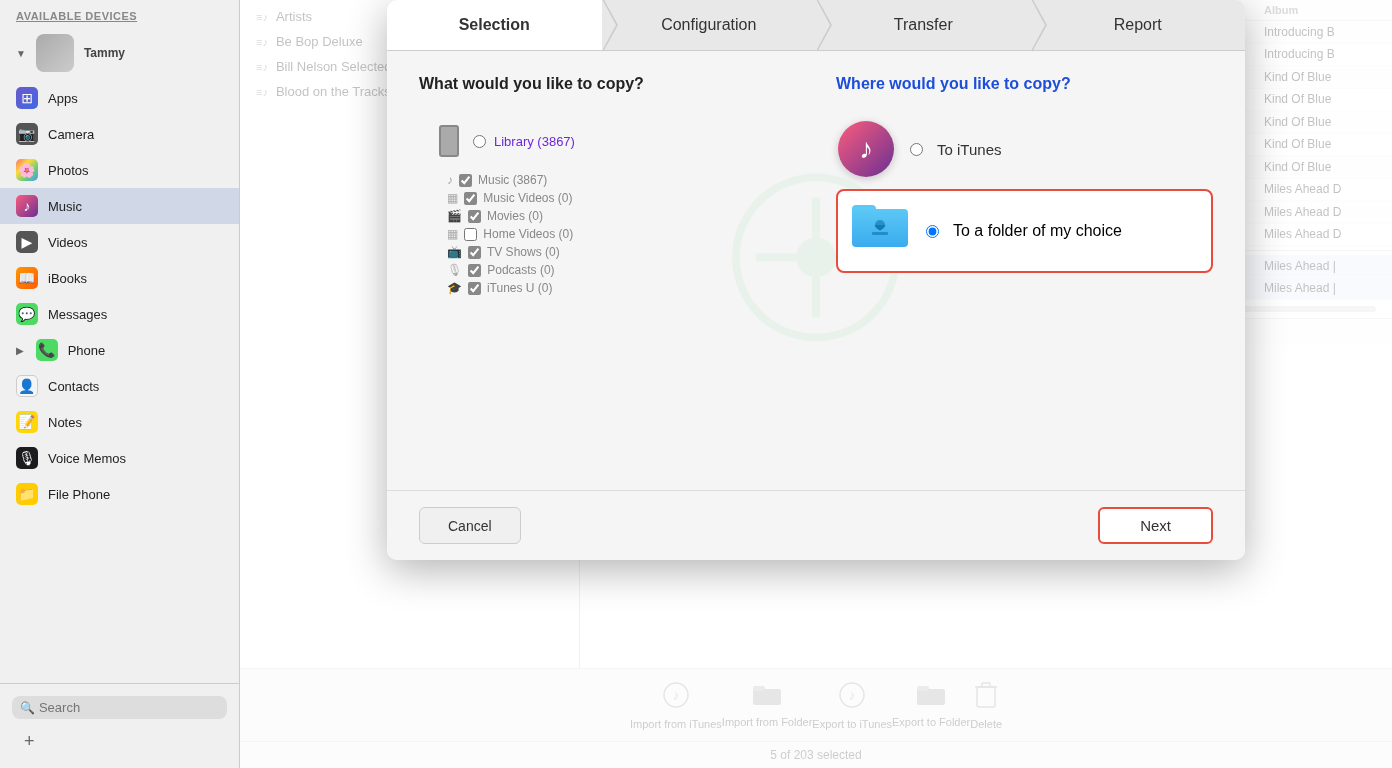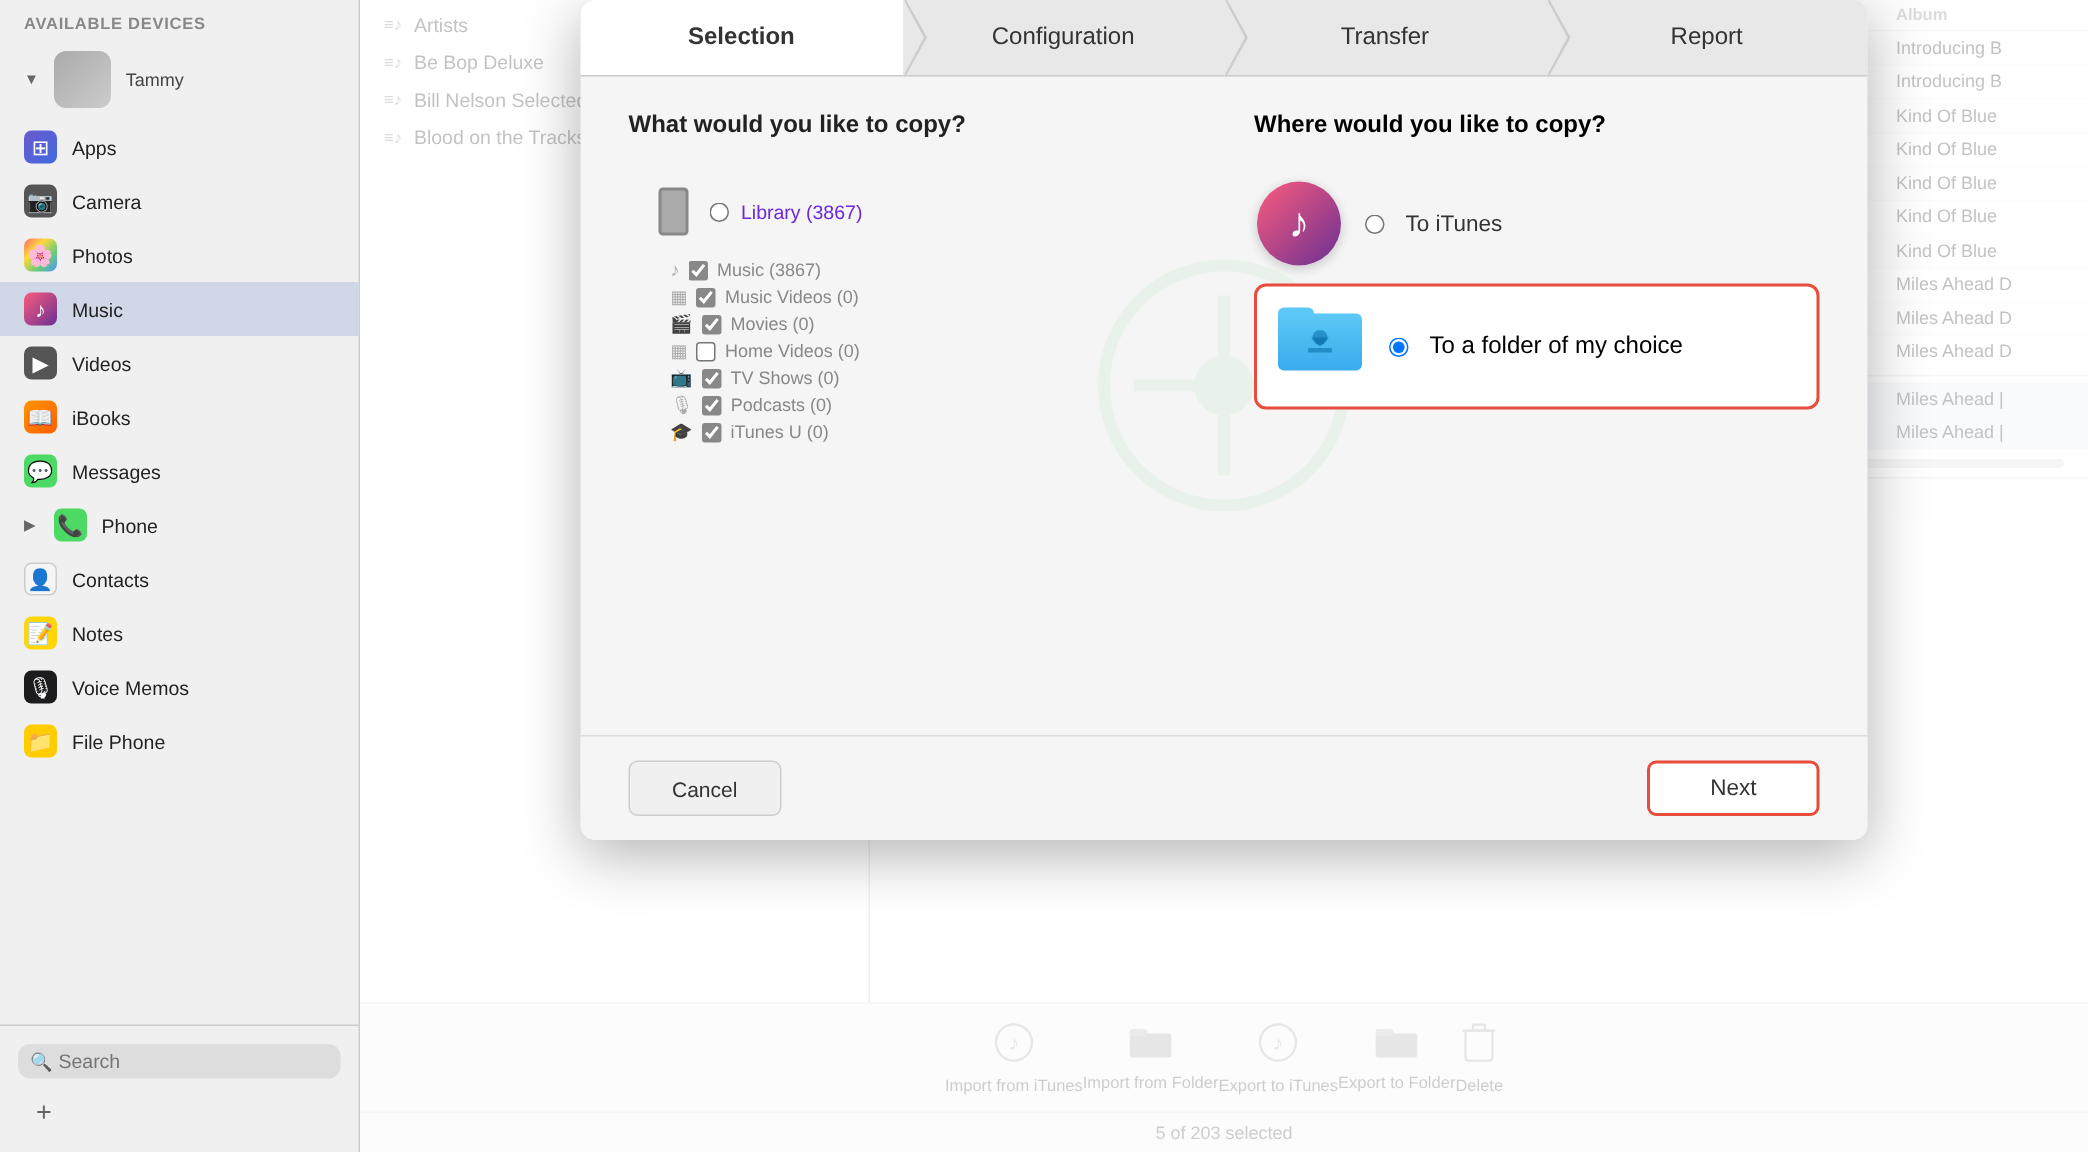--- a/index.html
+++ b/index.html
@@ -1,27 +1,27 @@
 <!DOCTYPE html>
 <html><head>
   <meta charset="utf-8">
   <style>
     * { box-sizing: border-box; margin: 0; padding: 0; }
     body { font-family: -apple-system, BlinkMacSystemFont, 'Helvetica Neue', Arial, sans-serif; background: #e8e8e8; width: 1392px; height: 768px; overflow: hidden; display: flex; }
 
     
     .sidebar { width: 240px; background: #f0f0f0; border-right: 1px solid #ccc; display: flex; flex-direction: column; height: 768px; flex-shrink: 0; }
-    .sidebar-section-label { font-size: 11px; font-weight: 700; color: #888; padding: 10px 16px 4px; letter-spacing: 0.5px; }
+    .sidebar-section-label { font-size: 11px; font-weight: 700; color: #888; padding: 10px 16px 4px; letter-spacing: 0.5px; text-decoration: underline; }
     .sidebar-item { display: flex; align-items: center; padding: 7px 16px; cursor: pointer; border-radius: 0; gap: 10px; }
     .sidebar-item.active { background: #d0d8e8; }
     .sidebar-item .icon { width: 22px; height: 22px; border-radius: 5px; display: flex; align-items: center; justify-content: center; flex-shrink: 0; font-size: 14px; }
     .sidebar-item .label { font-size: 13px; color: #222; }
     .device-item { display: flex; align-items: center; padding: 8px 16px; gap: 10px; }
     .device-avatar { width: 38px; height: 38px; border-radius: 8px; background: #ccc; overflow: hidden; display: flex; align-items: center; justify-content: center; }
-    .device-name { font-size: 12px; font-weight: 400; color: #444; }
+    .device-name { font-size: 12px; font-weight: 700; color: #444; }
     .sidebar-bottom { margin-top: auto; border-top: 1px solid #ccc; padding: 8px 0; }
     .backups-header { display: flex; justify-content: space-between; align-items: center; padding: 6px 16px; }
     .backups-label { font-size: 11px; font-weight: 700; color: #888; letter-spacing: 0.5px; }
     .backups-count { font-size: 11px; color: #888; }
     .search-bar { display: flex; align-items: center; margin: 4px 12px 8px; background: #ddd; border-radius: 8px; padding: 4px 8px; gap: 4px; }
     .search-bar input { background: none; border: none; outline: none; font-size: 13px; color: #555; width: 100%; }
     .plus-btn { font-size: 18px; color: #666; padding: 4px 12px; cursor: pointer; }
 
     
     .main { flex: 1; display: flex; flex-direction: column; height: 768px; position: relative; background: #fff; }
@@ -66,21 +66,21 @@
     
     .copy-section { flex: 1; z-index: 1; }
     .copy-section h3 { font-size: 16px; font-weight: 600; color: #222; margin-bottom: 16px; }
     .option-box { border: 2px solid #e74c3c; border-radius: 8px; padding: 10px 14px; margin-bottom: 14px; display: flex; align-items: center; gap: 12px; background: #fff; }
     .sub-options { margin-left: 28px; display: flex; flex-direction: column; gap: 4px; }
     .sub-option { display: flex; align-items: center; gap: 6px; font-size: 12px; color: #888; }
     .sub-option input[type=checkbox] { accent-color: #888; }
 
     
     .dest-section { flex: 1; z-index: 1; }
-    .dest-section h3 { font-size: 16px; font-weight: 600; color: #000000; margin-bottom: 16px; }
+    .dest-section h3 { font-size: 16px; font-weight: 600; color: #1d4ed8; margin-bottom: 16px; }
     .dest-option { display: flex; align-items: center; gap: 14px; padding: 10px 0; font-size: 15px; color: #333; }
     .dest-option .dest-icon { width: 60px; height: 60px; display: flex; align-items: center; justify-content: center; }
     .dest-option-box { border: 2px solid #e74c3c; border-radius: 8px; padding: 10px 14px; display: flex; align-items: center; gap: 14px; background: #fff; }
     .dest-option-box .dest-icon { width: 60px; height: 60px; }
 
     
     .itunes-icon { width: 56px; height: 56px; border-radius: 14px; background: linear-gradient(135deg, #fc5c7d, #6a3093); display: flex; align-items: center; justify-content: center; color: #fff; font-size: 28px; box-shadow: 0 2px 8px rgba(0,0,0,0.2); }
 
     
     .modal-footer { display: flex; justify-content: space-between; padding: 16px 32px; border-top: 1px solid #ddd; background: #f5f5f5; }

